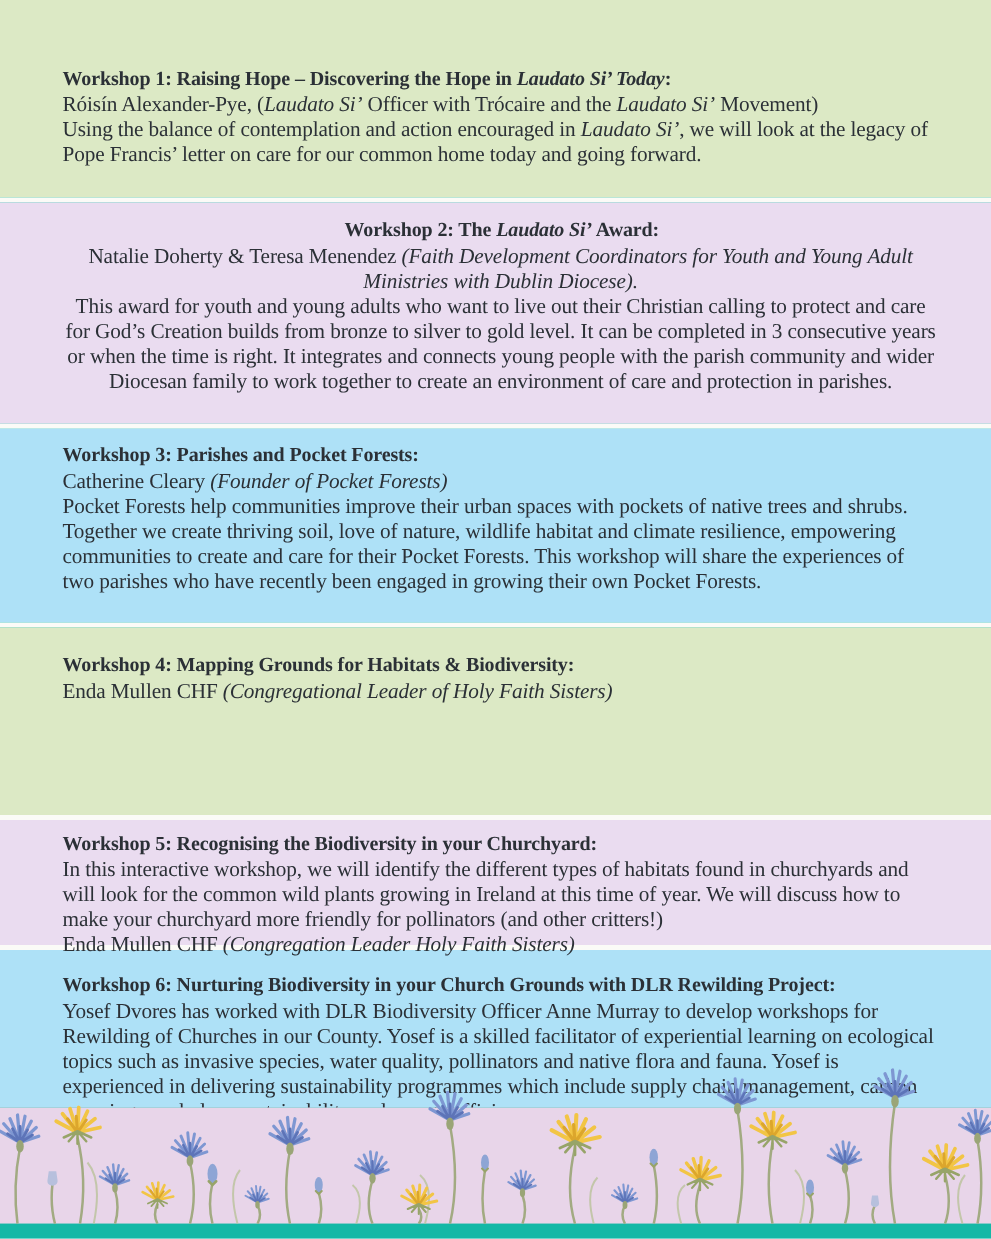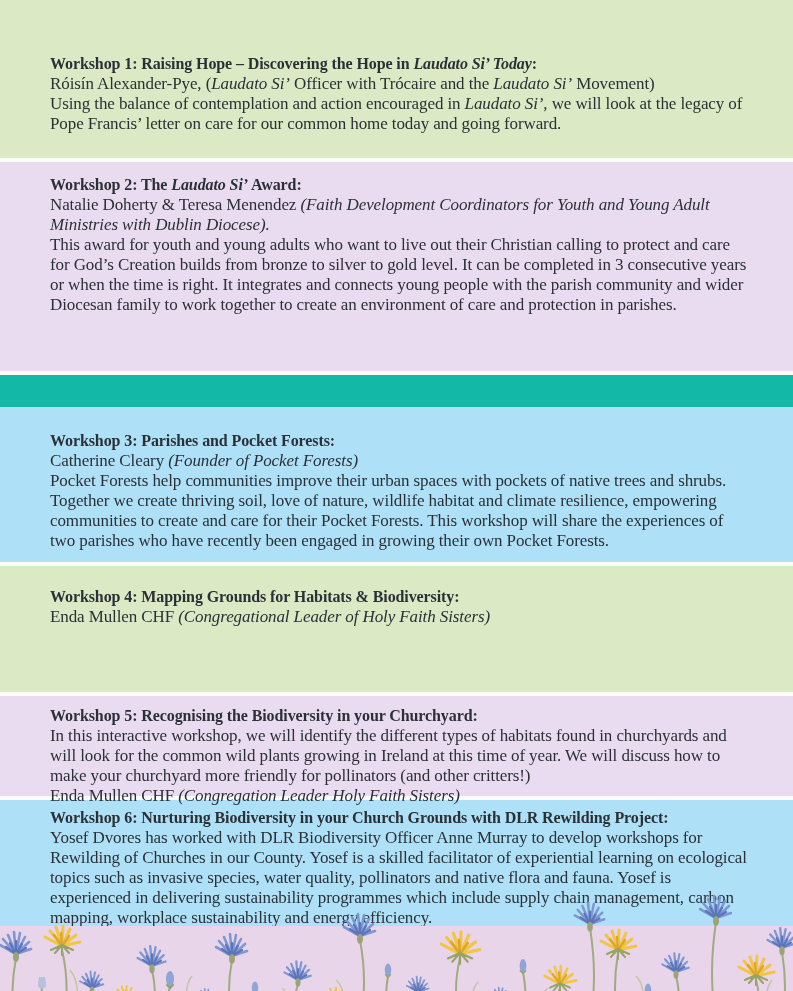--- a/index.html
+++ b/index.html
@@ -15,25 +15,25 @@
     box-sizing:border-box;
     width:100%;
     padding-left:50px;
     padding-right:40px;
   }
   .band-green{background:var(--c-band_green,#dce9c5);}
   .band-lavender{background:var(--c-band_lavender,#eadcf0);}
   .band-blue{background:var(--c-band_blue,#aee1f7);}
   .gap{height:4px;background:var(--c-gap_white,#fbfbf7);}
   .b1{height:158px;padding-top:54px;}
-  .b2{height:209px;padding-top:13px;}
-  .b3{height:155px;padding-top:24px;margin-top:32px;}
-  .b4{height:126px;padding-top:21px;}
+  .b2{height:177px;padding-top:13px;text-align:center;}
+  .b3{height:155px;padding-top:12px;}
+  .b4{height:150px;padding-top:21px;}
   .b5{height:100px;padding-top:10px;}
-  .b6{height:126px;padding-top:8px;}
+  .b6{height:126px;padding-top:19px;}
   .title{
     margin:0;font-size:16px;font-weight:700;line-height:20px;
     white-space:nowrap;letter-spacing:-0.1px;
   }
   .paras{max-width:701px;}
   .paras p{margin:0;font-size:17px;line-height:20px;letter-spacing:-0.1px;}
   .s-i{font-style:italic;}
   .s-b{font-weight:700;}
   .s-bi{font-weight:700;font-style:italic;}
 

